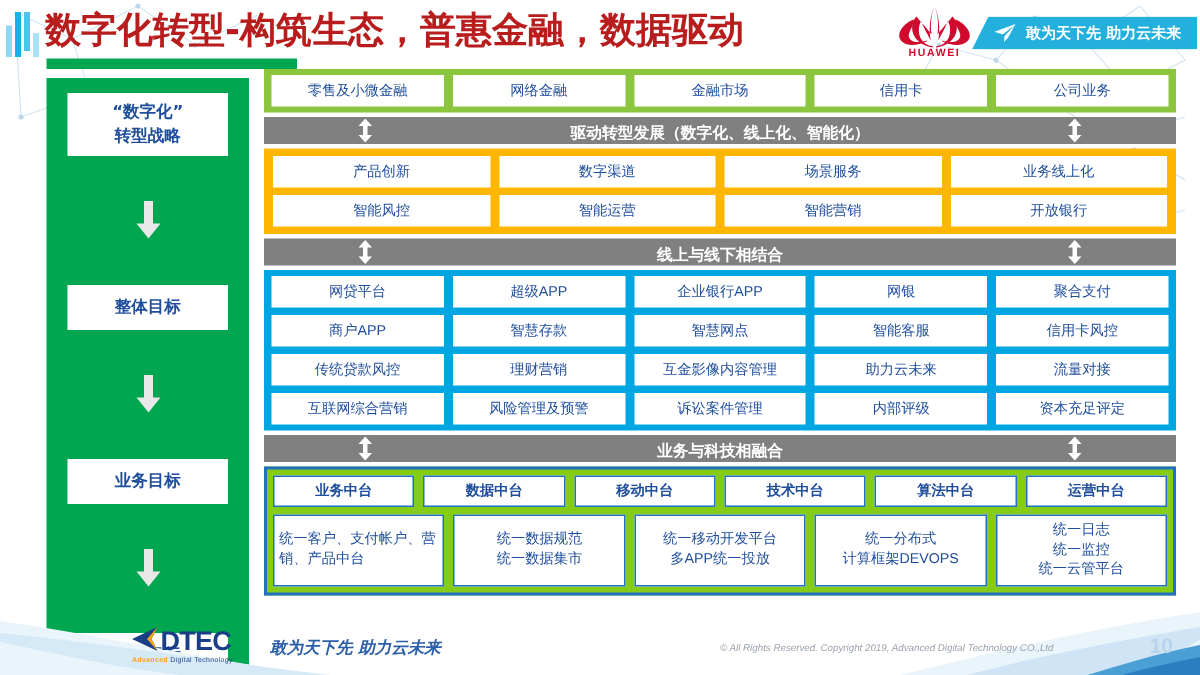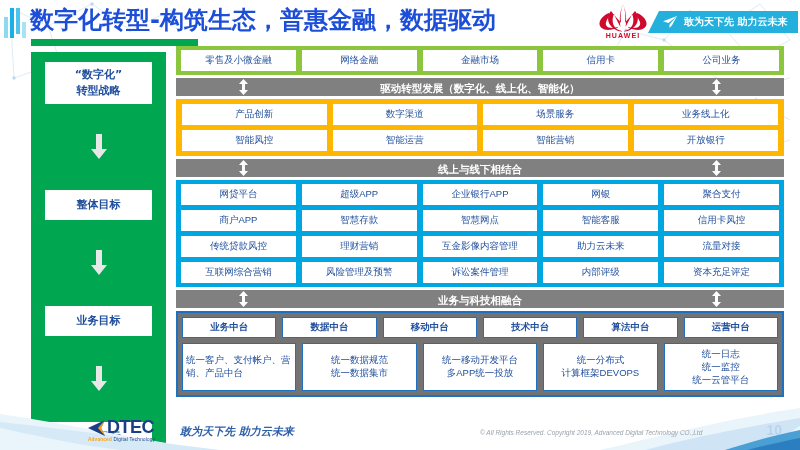--- a/index.html
+++ b/index.html
@@ -54,21 +54,21 @@
   .corner-stripes i:nth-child(2) { background: #17b0e8; }
   .corner-stripes i:nth-child(3) { background: #4ec3ee; height: 85%; }
   .corner-stripes i:nth-child(4) { background: #a9e2f7; height: 55%; align-self:flex-end;}
 
   .slide-title {
     position: absolute;
     left: 30px;
     top: 4px;
     font-size: 24px;
     font-weight: bold;
-    color: #1d4ed8;
+    color: #b91c1c;
     letter-spacing: 0px;
     white-space: nowrap;
     font-family: "DejaVu Sans", "Liberation Sans", sans-serif;
   }
   .title-underline {
     position: absolute;
     left: 31px;
     top: 39px;
     width: 167px;
     height: 7px;
@@ -172,21 +172,21 @@
   }
   .band-orange {
     background: #ffb600;
     padding: 5px 6px;
   }
   .band-cyan {
     background: #00a6e2;
     padding: 4px 5px;
   }
   .band-navy {
-    background: #737373;
+    background: #84cc16;
     border: 2px solid #1f70c1;
     padding: 4px 4px;
   }
 
   .row {
     display: flex;
     gap: 6px;
   }
   .row + .row { margin-top: 5px; }
 
@@ -268,21 +268,21 @@
     width:800px; height:48px;
   }
   .dtec-logo {
     position: absolute;
     left: 88px;
     top: 16px;
     width: 84px;
   }
   .dtec-main {
     display: flex;
-    align-items: flex-end;
+    align-items: flex-start;
     gap: 1px;
   }
   .dtec-word {
     font-size: 18px;
     font-weight: bold;
     color: #1b3f86;
     font-family: "Liberation Sans", sans-serif;
     letter-spacing: -0.5px;
     line-height: 1;
   }

